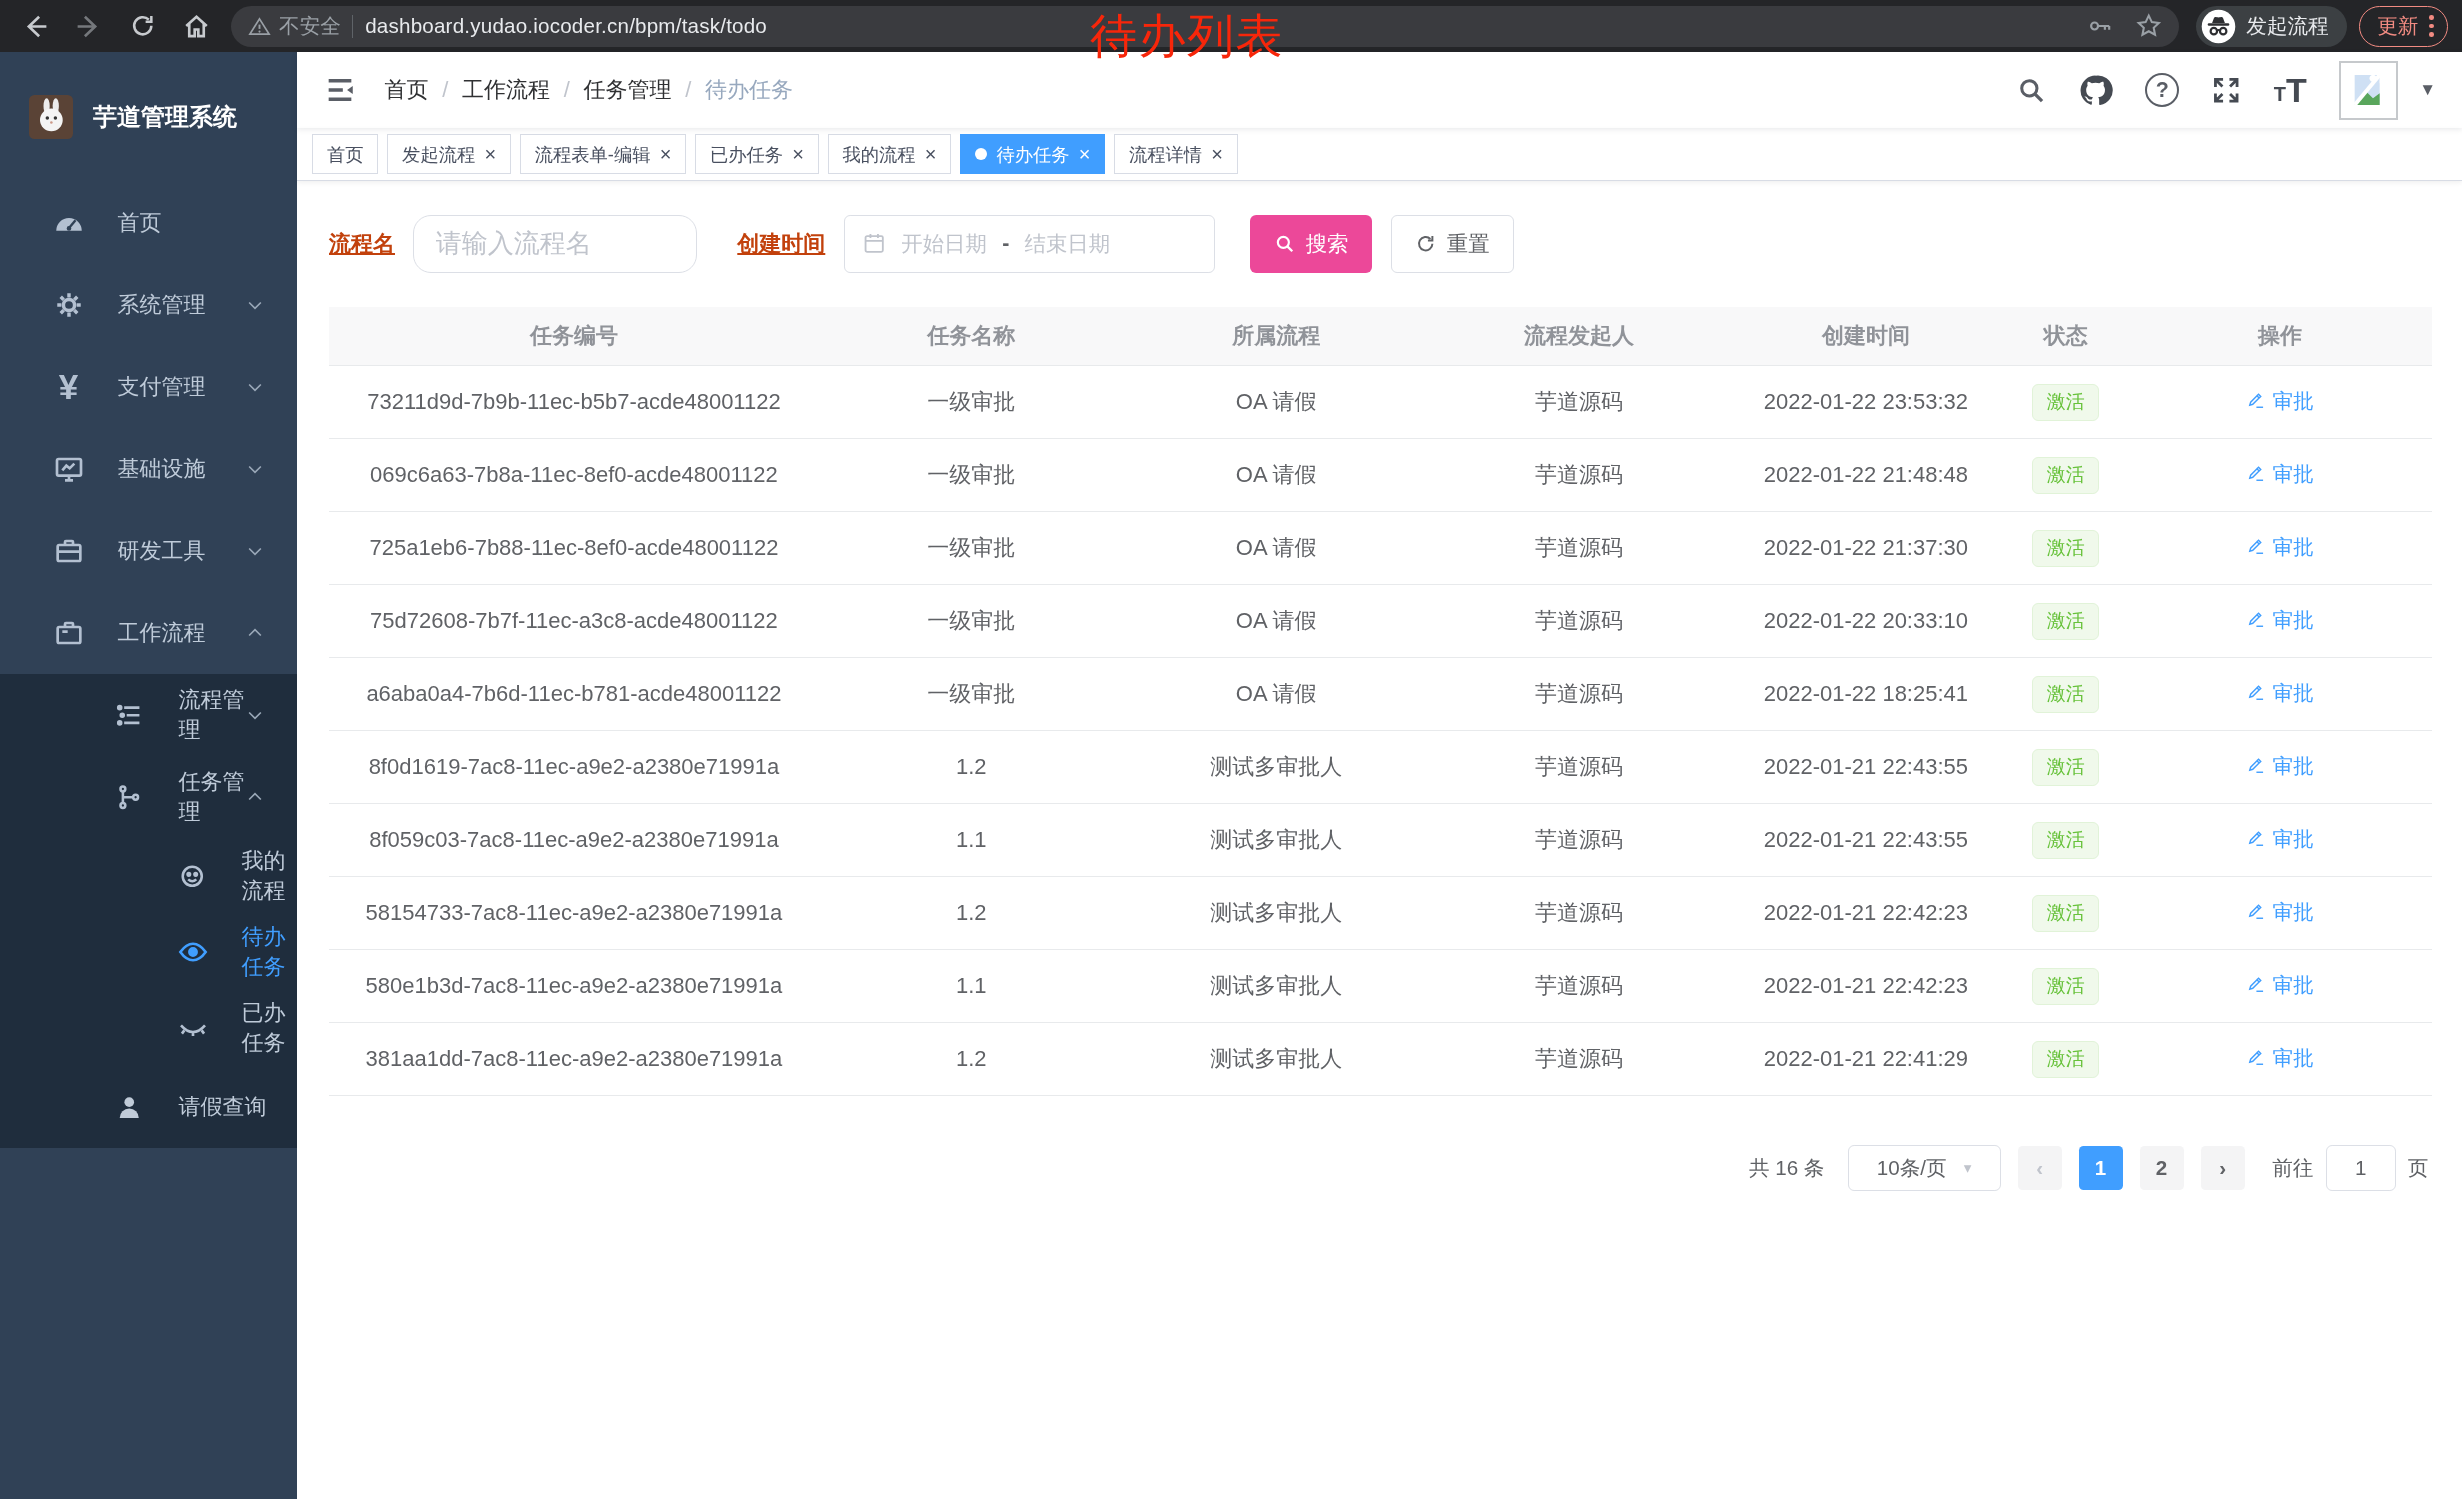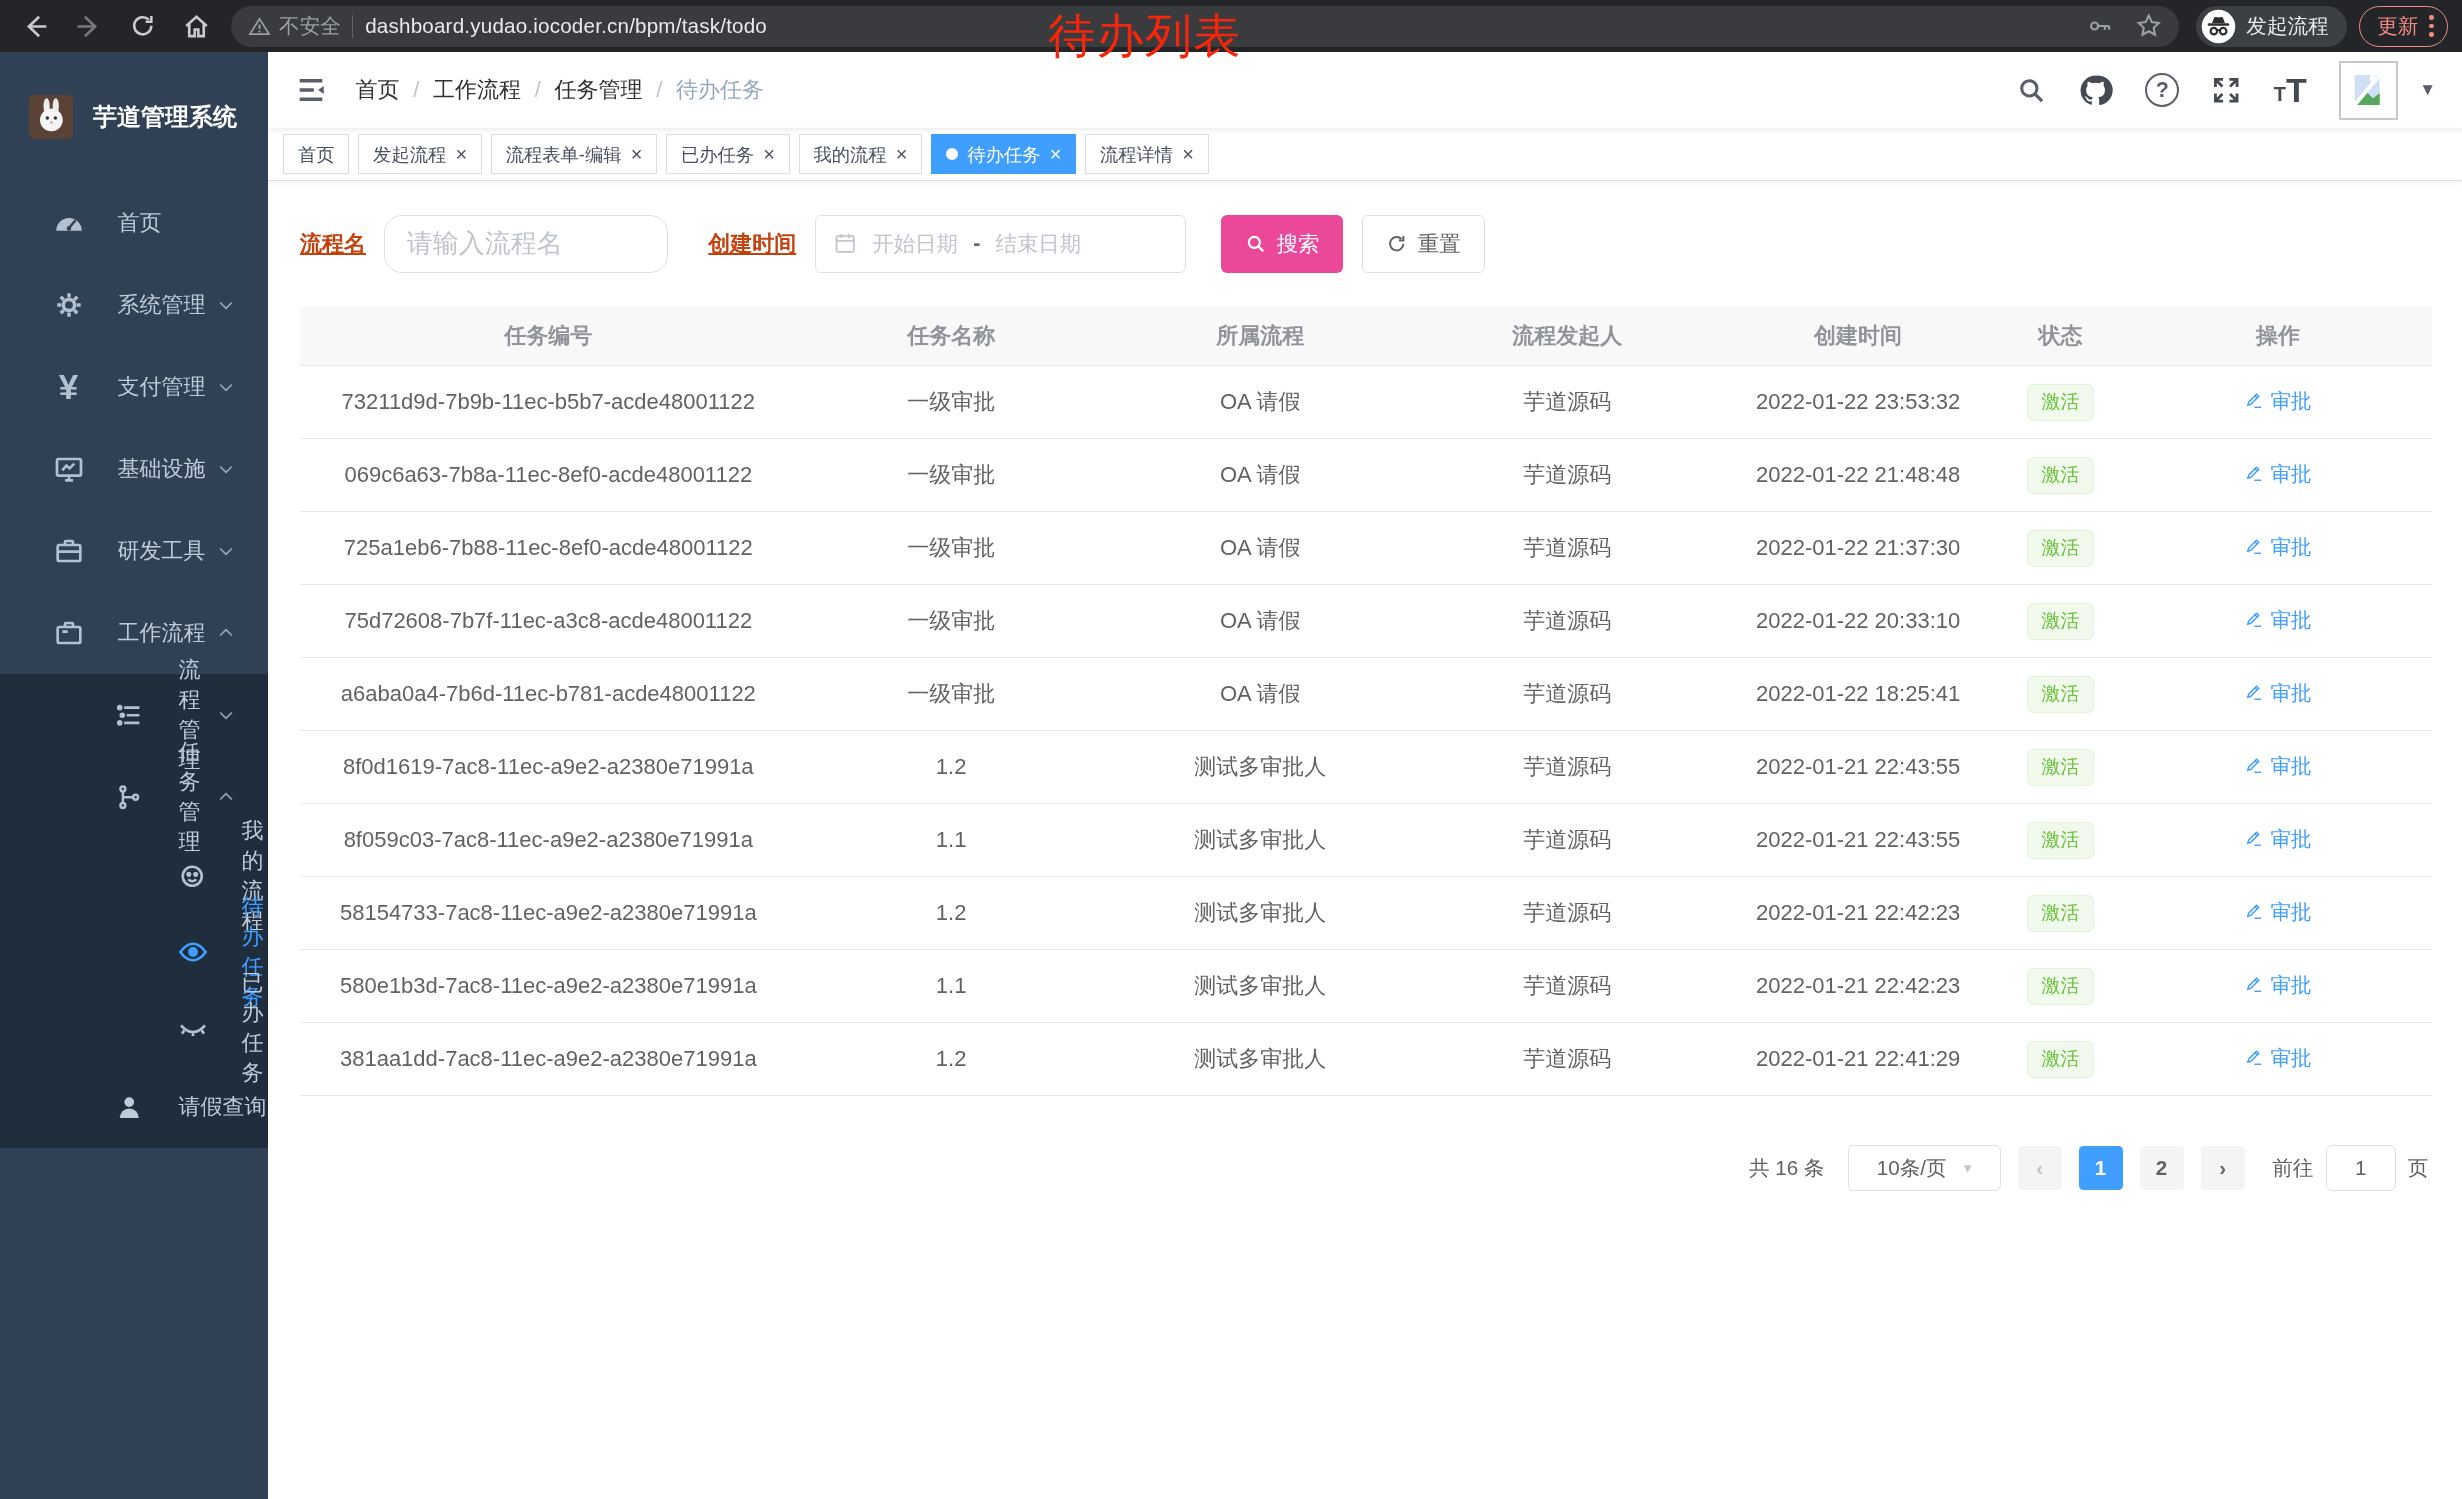--- a/index.html
+++ b/index.html
@@ -17,25 +17,25 @@
   .omnibox .url { color:#e8eaed; letter-spacing:0.2px; }
   .omnibox .spacer { flex:1; }
   .omnibox .right-ic { margin-left:21.4px; }
   .incog { height:41px; border-radius:20.6px; background:#3c4043; color:#e8eaed; display:flex; align-items:center; gap:10.7px; padding:0 18.3px 0 4.6px; font-size:20.6px; }
   .incog-circle { width:35px; height:35px; }
   .update-pill { height:41px; margin-left:12.2px; border:1.5px solid #f28b82; border-radius:20.6px; color:#f28b82; display:flex; align-items:center; gap:10.7px; padding:0 13.7px 0 17px; font-size:20.6px; }
   .vdots { display:flex; flex-direction:column; gap:3.8px; }
   .vdots i { width:4.6px; height:4.6px; border-radius:50%; background:#f28b82; }
 
   
-  .annotation { position:absolute; left:1048px; top:4.6px; font-size:47px; color:#f7260a; z-index:50; font-weight:500; letter-spacing:1.5px; }
+  .annotation { position:absolute; left:1090px; top:4.6px; font-size:47px; color:#f7260a; z-index:50; font-weight:500; letter-spacing:1.5px; }
 
   
   .app { display:flex; height:1448px; }
-  .sidebar { width:268px; flex-shrink:0; background:#304156; color:#bfcbd9; }
+  .sidebar { width:297px; flex-shrink:0; background:#304156; color:#bfcbd9; }
   .logo-row { height:130px; display:flex; align-items:center; padding-left:29px; gap:20px; }
   .logo-img { width:44px; height:44px; }
   .app-title { color:#fff; font-size:24px; font-weight:bold; }
   .menu .mi { height:82px; display:flex; align-items:center; font-size:22px; cursor:pointer; }
   .menu .mi .ic { width:37px; height:37px; flex-shrink:0; display:flex; align-items:center; justify-content:center; }
   .menu .mi .lbl { margin-left:30.5px; }
   .menu .mi .chev { margin-left:auto; margin-right:32px; }
   .mi.l1 { padding-left:50px; }
   .mi.l2 { padding-left:111px; }
   .mi.l3 { padding-left:174px; height:76px; }

